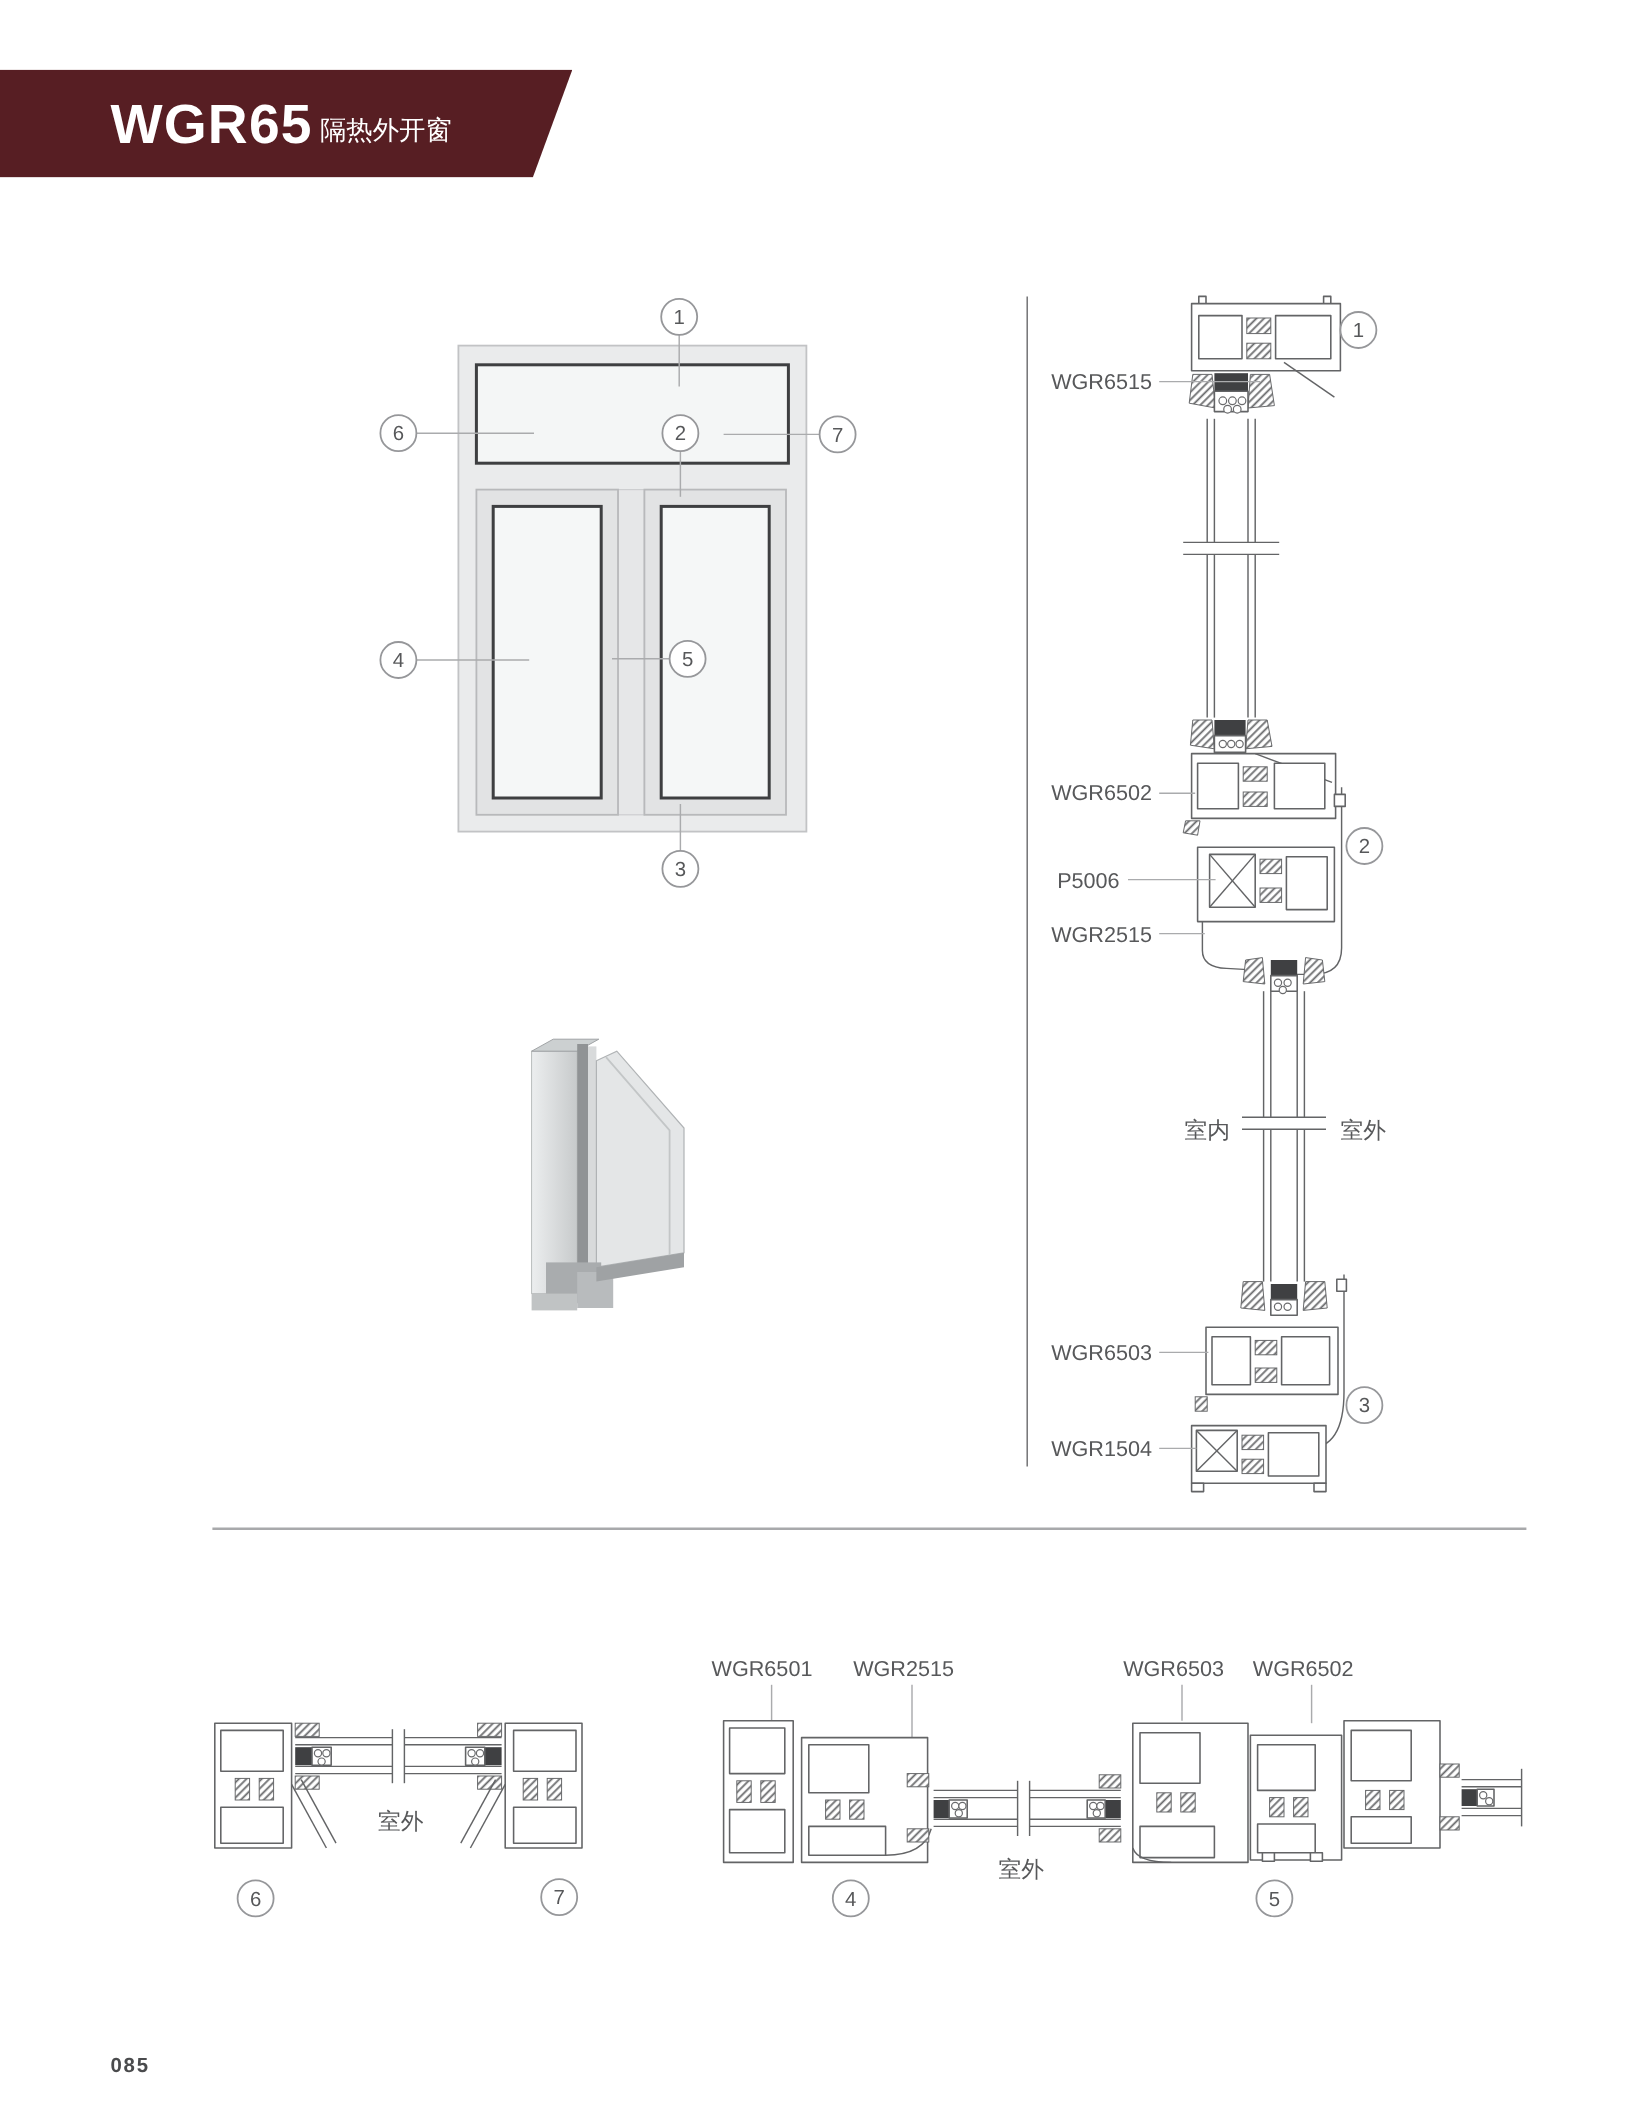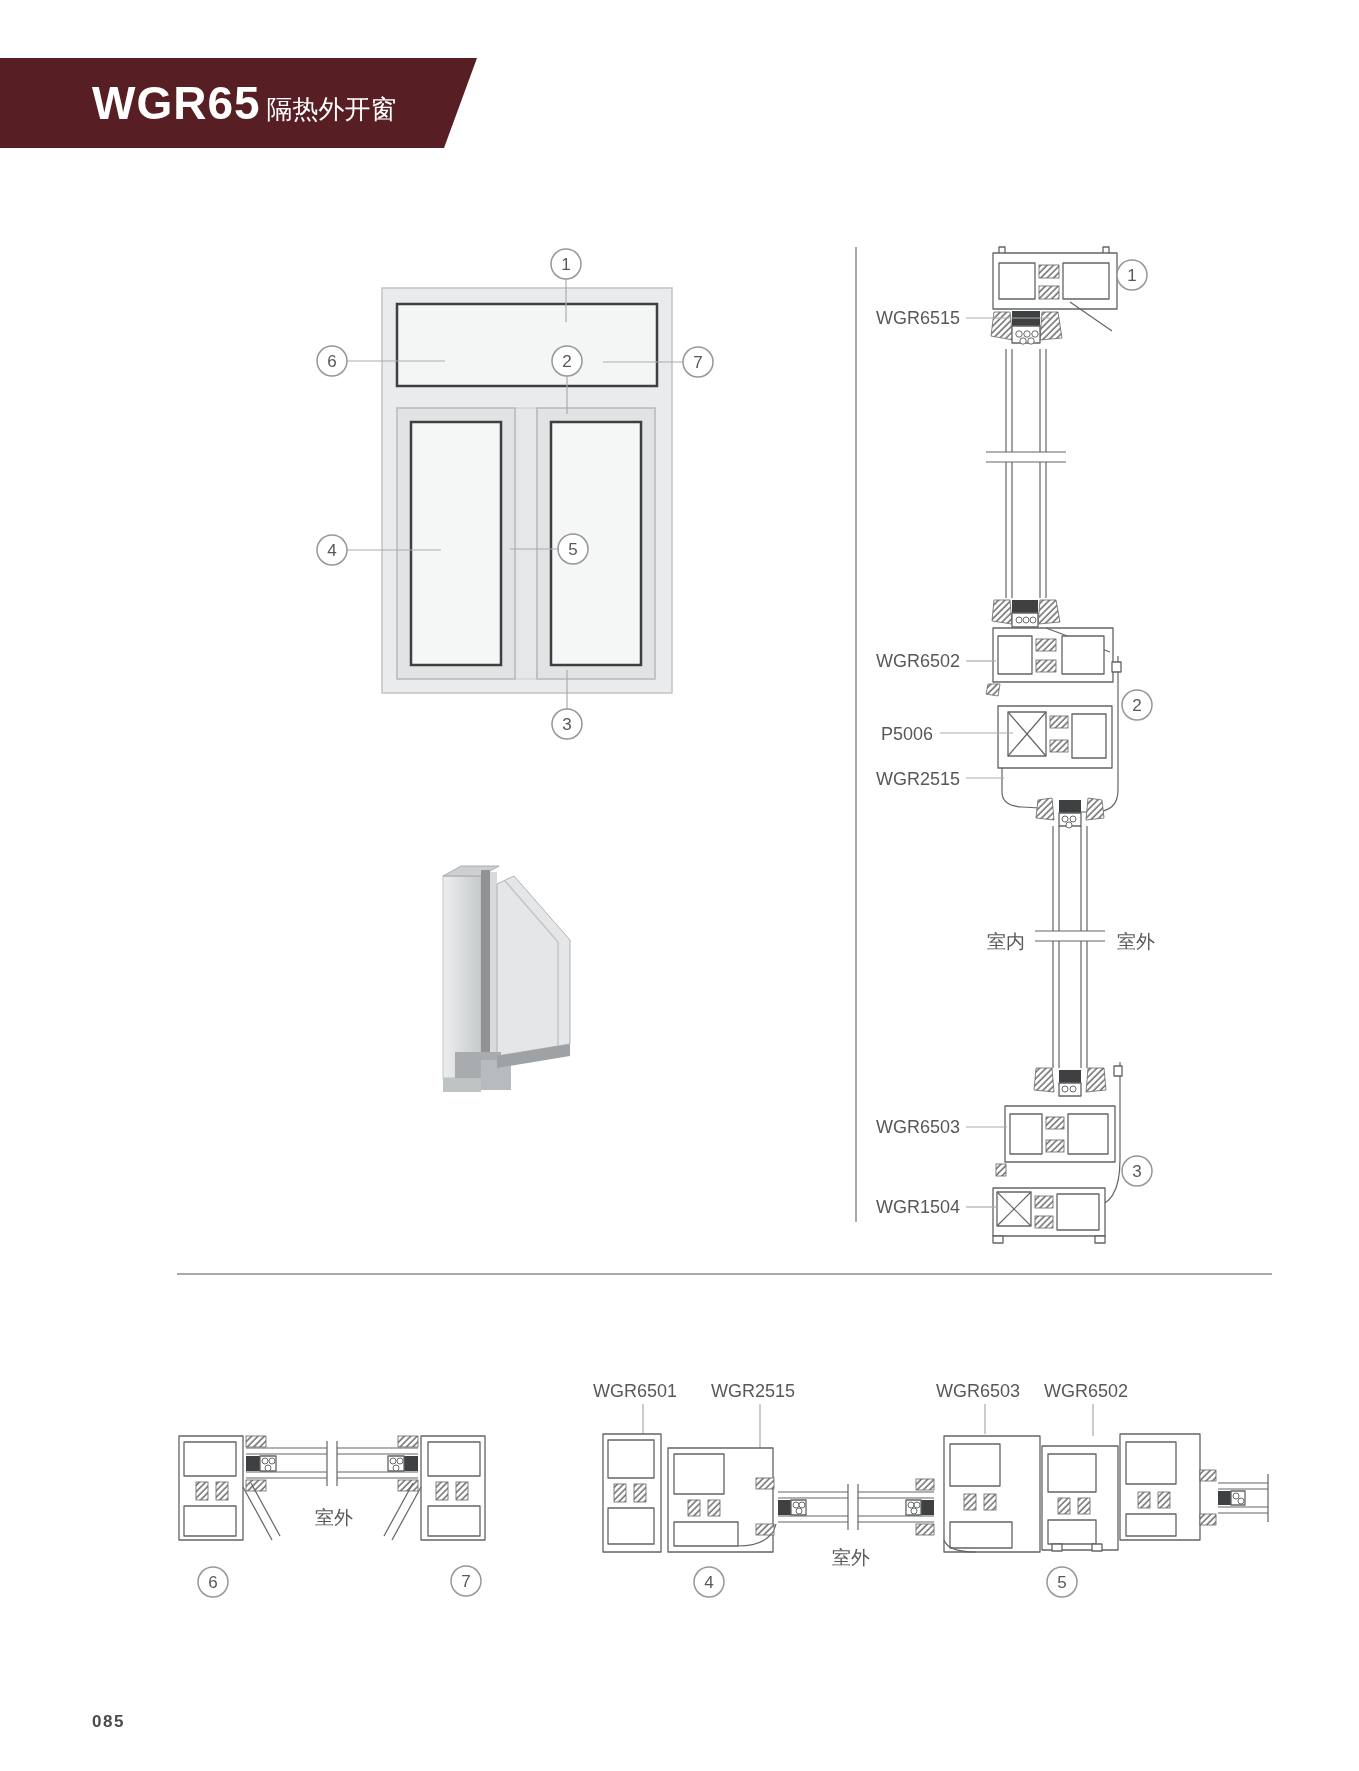--- a/index.html
+++ b/index.html
@@ -5,21 +5,21 @@
   :root{ --banner:#571e23; }
   html,body{margin:0;padding:0;background:#fff;}
   body{font-family:"Liberation Sans",sans-serif;}
   .page{position:relative;width:1325px;height:1771px;background:#fff;overflow:hidden;}
 
   .banner{position:absolute;left:0;top:58px;width:477px;height:90px;
     background:var(--banner,#571e23);
     clip-path:polygon(0 0,100% 0,calc(100% - 33px) 100%,0 100%);
     display:flex;align-items:center;padding-left:92px;box-sizing:border-box;color:#fff;}
   .banner .code{font-size:46px;font-weight:700;letter-spacing:1px;}
-  .banner .title{font-size:26px;margin:12px 0 0 6px;font-weight:400;}
+  .banner .title{font-size:22px;margin:12px 0 0 6px;font-weight:400;}
 
   .pagenum{position:absolute;left:92px;top:1712px;font-size:17px;font-weight:700;
     color:#4a4b4d;letter-spacing:1.5px;}
 
   svg.canvas{position:absolute;left:0;top:0;}
   svg text{font-family:"Liberation Sans",sans-serif;fill:#57585a;}
   .lbl{font-size:18px;}
   .cjk{font-size:19px;}
   .callout circle{fill:#fff;stroke:#96979a;stroke-width:1.5;}
   .callout text{font-size:17px;text-anchor:middle;}

